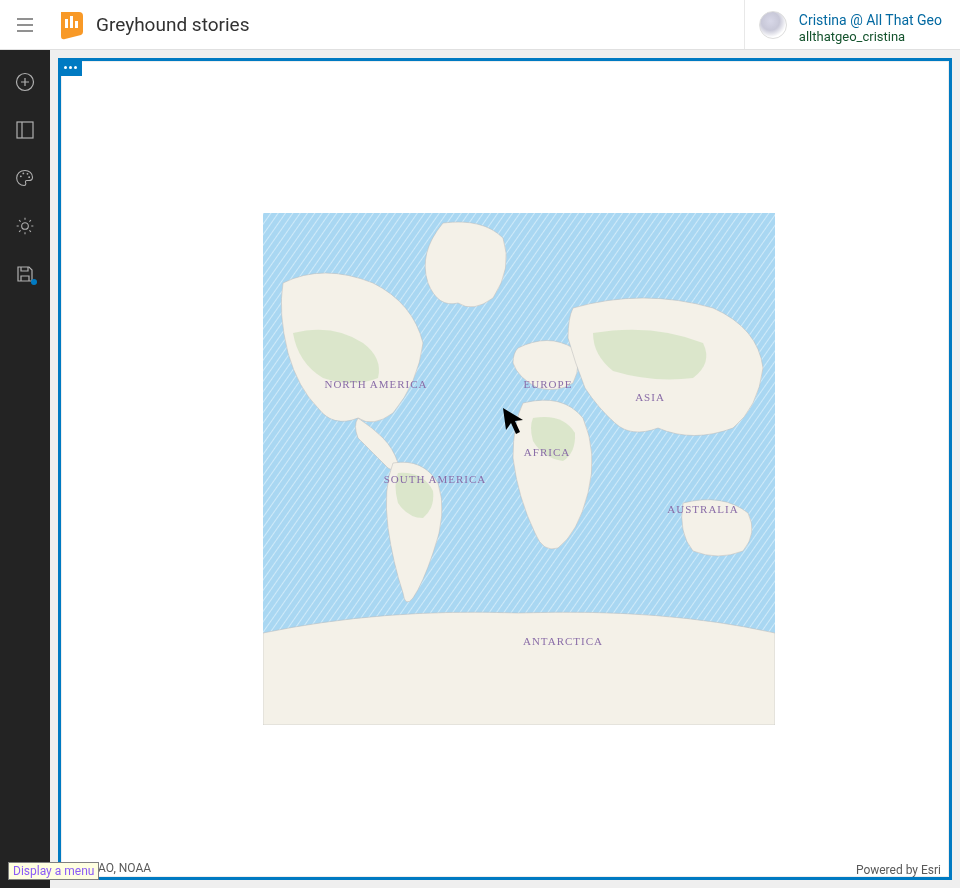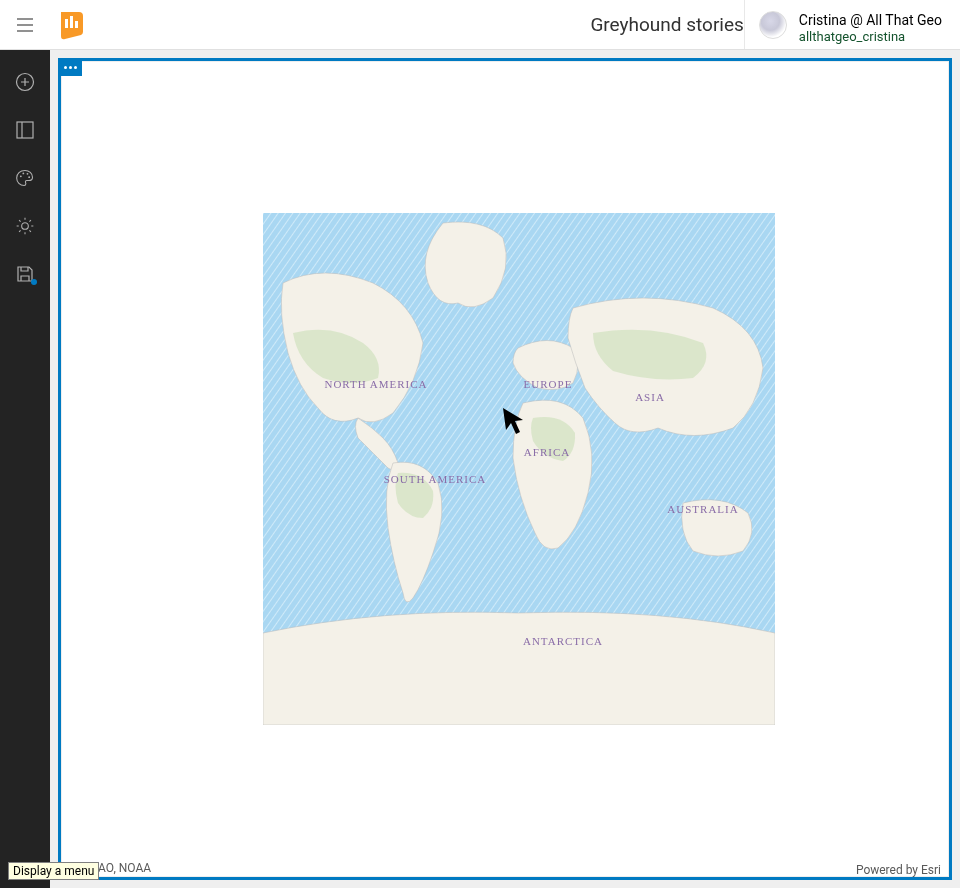--- a/index.html
+++ b/index.html
@@ -33,21 +33,20 @@
       margin: 0 8px 0 2px;
       display: flex;
       align-items: center;
       justify-content: center;
     }
     .page-title {
       font-size: 19px;
       font-weight: 400;
       color: #323232;
       flex: 1;
-      text-align: right;
     }
     .user-block {
       display: flex;
       align-items: center;
       padding: 0 18px 0 14px;
       border-left: 1px solid #e8e8e8;
       height: 100%;
       gap: 12px;
     }
     .avatar {
@@ -60,21 +59,21 @@
     }
     .avatar::after{
       content:"";
       position:absolute;
       bottom:-2px; left:50%;
       transform:translateX(-50%);
       font-size:5px;
       color:#888;
     }
     .user-txt { line-height: 1.2; }
-    .user-name { font-size: 14px; color: #000000; margin-top: 8px; }
+    .user-name { font-size: 14px; color: #0369a1; margin-top: 8px; }
     .user-handle { font-size: 13px; color: #14532d; }
     .sidebar {
       position: absolute;
       top: 50px;
       left: 0;
       width: 50px;
       bottom: 0;
       background: #232323;
       display: flex;
       flex-direction: column;
@@ -171,21 +170,21 @@
       font-size: 12px;
       color: #595959;
     }
     .tooltip {
       position: absolute;
       left: 8px;
       bottom: 8px;
       background: #ffffe1;
       border: 1px solid #808080;
       font-size: 12px;
-      color: #000000;
+      color: #8b5cf6;
       padding: 1px 4px;
       z-index: 50;
     }
     .sketch-land {
       fill: #f4f1e8;
       stroke: #b8b8b8;
       stroke-width: 0.5;
     }
     .sketch-green {
       fill: #c9e0b8;

